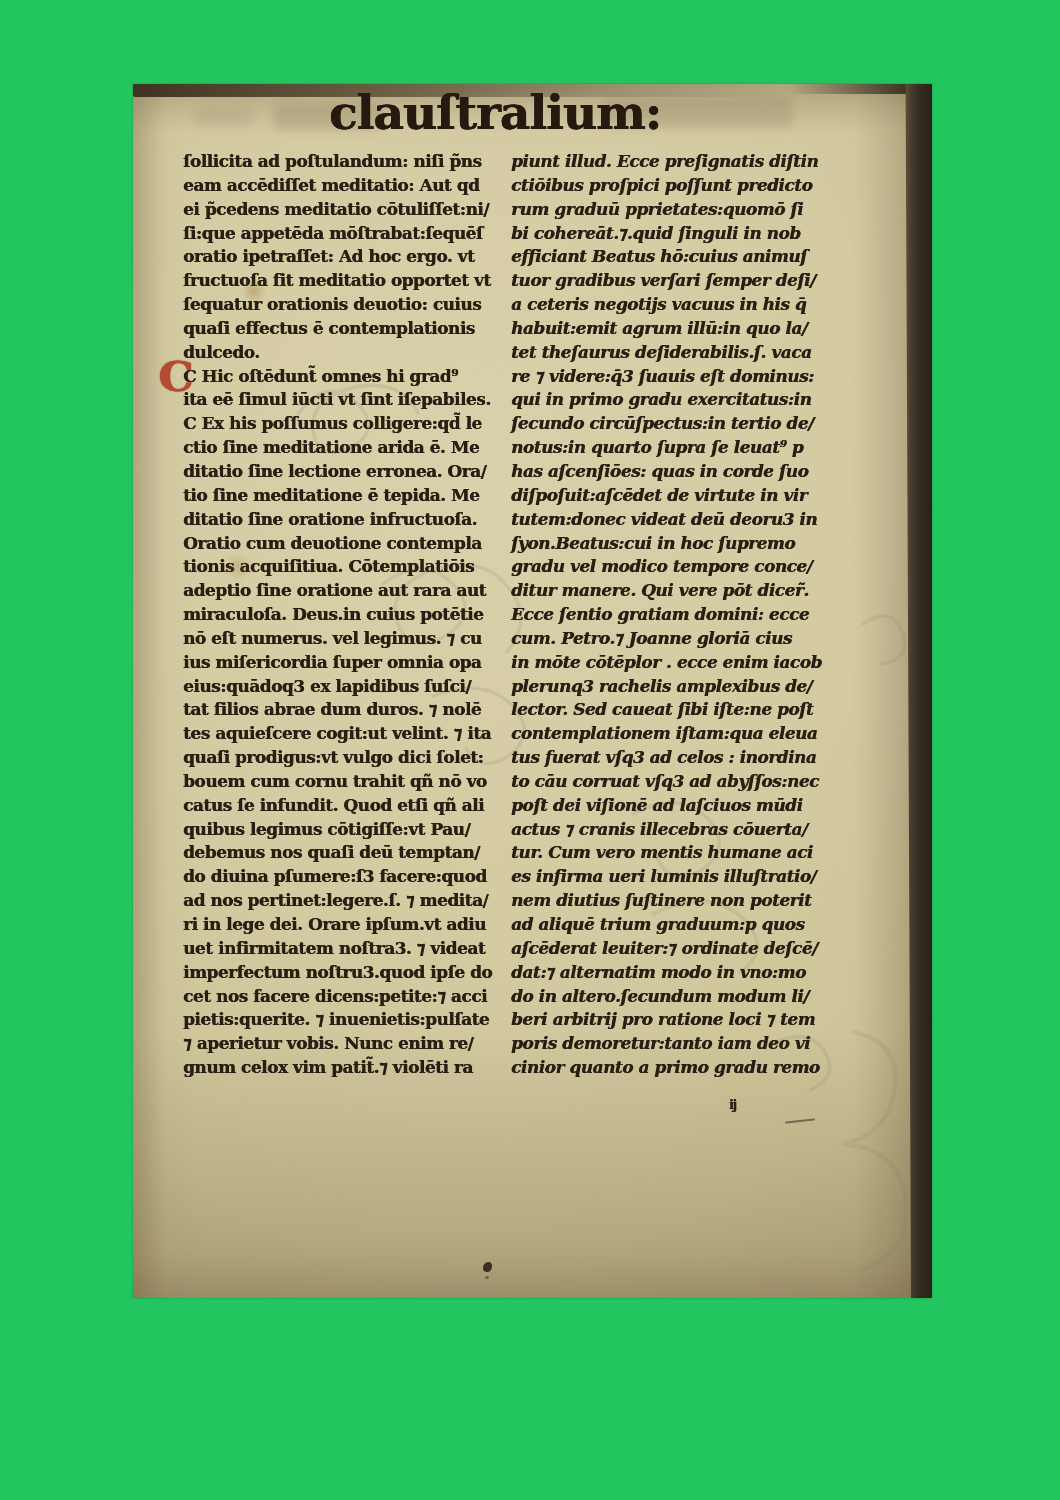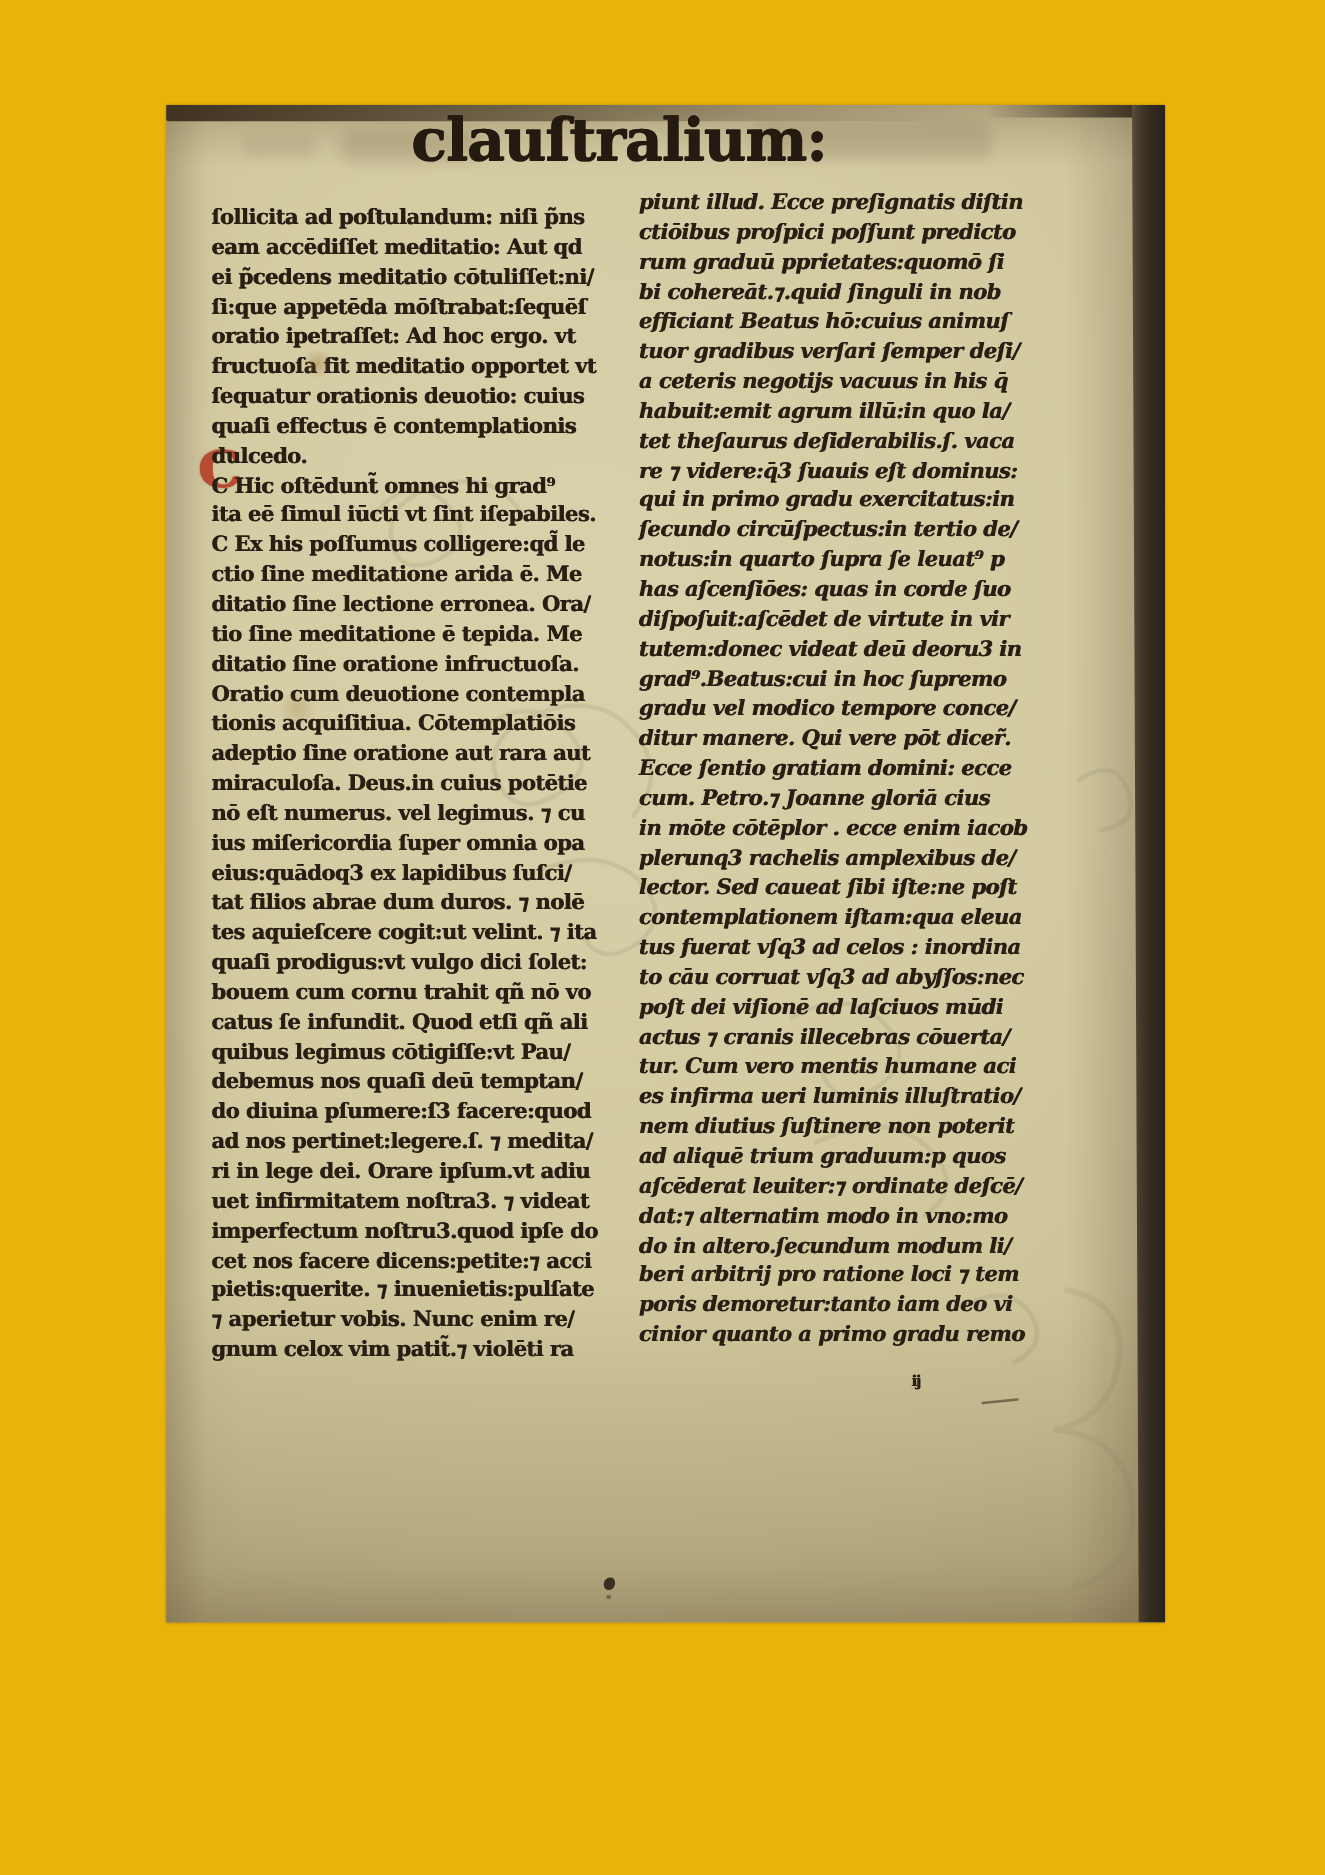--- a/index.html
+++ b/index.html
@@ -1,16 +1,16 @@
 <!DOCTYPE html>
 <html><head>
 <meta charset="utf-8">
 <style>
   html,body{margin:0;padding:0;background:#ffffff;}
-  #canvas{position:relative;width:1060px;height:1500px;background:#eab308;overflow:hidden;
+  #canvas{position:relative;width:1060px;height:1500px;background:#22c55e;overflow:hidden;
           font-family:"DejaVu Serif","DejaVu Sans",serif;}
   
   .page{position:absolute;left:133px;top:84px;width:799px;height:1214px;
         background:
           linear-gradient(180deg, rgba(95,75,45,.20) 0%, rgba(0,0,0,0) 4%, rgba(0,0,0,0) 78%, rgba(92,72,40,.22) 96%, rgba(80,62,34,.30) 100%),
           linear-gradient(90deg, rgba(90,70,40,.18) 0%, rgba(0,0,0,0) 4%, rgba(0,0,0,0) 90%, rgba(60,45,25,.25) 100%),
           radial-gradient(115% 90% at 42% 32%, #d9d1ab 0%, #d3caa1 45%, #ccc297 72%, #c0b489 92%, #b3a67a 100%);
         box-shadow: inset 0 0 55px rgba(100,80,45,.28), 0 0 2px rgba(0,0,0,.25);}
   .binding{position:absolute;right:0;top:0;bottom:0;width:30px;
         background:linear-gradient(90deg,#6a5a42 0%,#473c2d 30%,#332b20 60%,#27211a 100%);
@@ -25,21 +25,21 @@
         font-size:47px;font-weight:bold;color:#241a10;letter-spacing:-1px;
         text-shadow:.6px 0 0 #241a10, 0 .4px 0 #241a10;}
   .ghost{position:absolute;filter:blur(5px);opacity:.22;background:#5d4c32;border-radius:8px;}
   .ghost.g1{left:140px;top:20px;width:110px;height:26px;opacity:.16;}
   .ghost.g2{left:470px;top:14px;width:190px;height:30px;opacity:.15;}
   .ghost.g3{left:60px;top:24px;width:60px;height:18px;opacity:.10;}
   
   .col{position:absolute;top:66px;color:#281f13;font-size:16.9px;font-weight:bold;
        letter-spacing:-0.45px;line-height:23.85px;}
   .col .tline{white-space:nowrap;overflow:visible;text-shadow:.45px 0 0 currentColor;}
-  .col-left{left:36px;width:322px;margin-top:12px;}
+  .col-left{left:50px;width:322px;}
   .col-right{left:378px;width:384px;font-style:italic;}
   
   .rubric{position:absolute;left:25px;top:273px;font-size:44px;line-height:40px;font-weight:bold;
         color:#b3432a;opacity:.93;transform:scaleY(.92);
         text-shadow:1.2px 0 0 #b3432a, 0 0 2px rgba(179,67,42,.6);}
   
   .signature{position:absolute;left:596px;top:1014px;font-size:12px;font-weight:bold;color:#2a2115;
         letter-spacing:-1px;text-shadow:.5px 0 0 currentColor;}
   .pen-dash{position:absolute;left:652px;top:1036px;width:30px;height:2px;background:#4c4130;
         transform:rotate(-6deg);opacity:.65;border-radius:2px;}
@@ -137,21 +137,21 @@
         <div class="tline">a ceteris negotijs vacuus in his q̄</div>
         <div class="tline">habuit:emit agrum illū:in quo la/</div>
         <div class="tline">tet theſaurus deſiderabilis.ſ. vaca</div>
         <div class="tline">re ⁊ videre:q̄3 ſuauis eſt dominus:</div>
         <div class="tline">qui in primo gradu exercitatus:in</div>
         <div class="tline">ſecundo circūſpectus:in tertio de/</div>
         <div class="tline">notus:in quarto ſupra ſe leuat⁹  p</div>
         <div class="tline">has aſcenſiōes: quas in corde ſuo</div>
         <div class="tline">diſpoſuit:aſcēdet de virtute in vir</div>
         <div class="tline">tutem:donec videat deū deoru3 in</div>
-        <div class="tline">grad⁹.Beatus:cui in hoc ſupremo</div>
+        <div class="tline">ſyon.Beatus:cui in hoc ſupremo</div>
         <div class="tline">gradu vel modico tempore conce/</div>
         <div class="tline">ditur manere. Qui vere pōt dicer̃.</div>
         <div class="tline">Ecce ſentio gratiam domini: ecce</div>
         <div class="tline">cum. Petro.⁊ Joanne gloriā cius</div>
         <div class="tline">in mōte cōtēplor . ecce enim iacob</div>
         <div class="tline">plerunq3 rachelis amplexibus de/</div>
         <div class="tline">lector. Sed caueat ſibi iſte:ne poſt</div>
         <div class="tline">contemplationem iſtam:qua eleua</div>
         <div class="tline">tus fuerat vſq3 ad celos : inordina</div>
         <div class="tline">to cāu corruat vſq3 ad abyſſos:nec</div>

